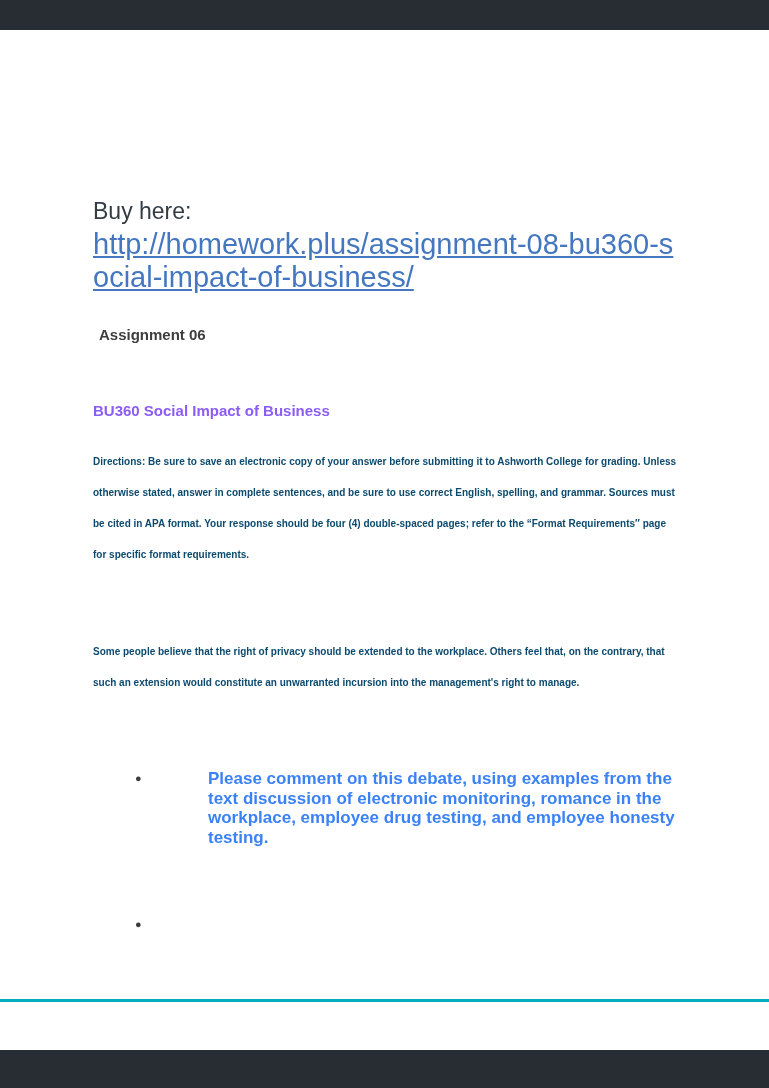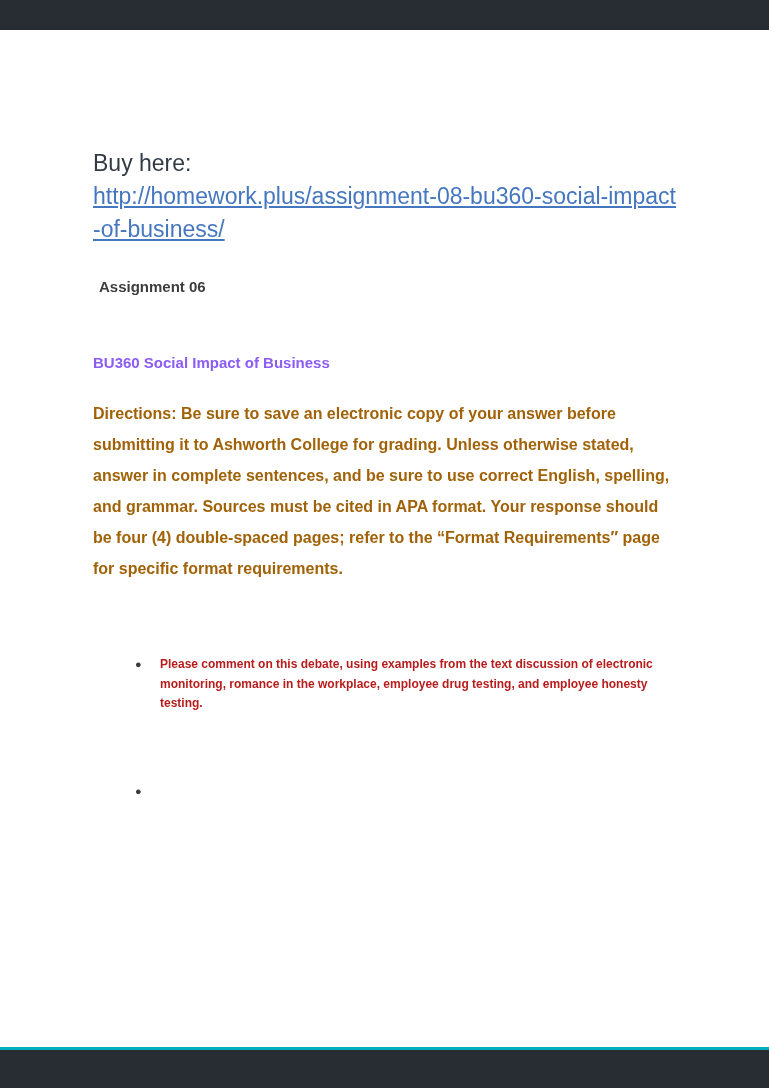--- a/index.html
+++ b/index.html
@@ -1,15 +1,15 @@
 <!DOCTYPE html>
 <html><head>
 <meta charset="utf-8">
 <style>
-  * { margin: 0; padding: 0; box-sizing: border-box; }
+  * { margin: 0; padding: 0; box-sizing: border-box; gap: 48px; }
   html, body { width: 769px; }
   body {
     font-family: "Liberation Sans", sans-serif;
     background: #272d32;
   }
   .stage {
     width: 769px;
     height: 1088px;
     display: flex;
     flex-direction: column;
@@ -29,21 +29,21 @@
   }
   .headline {
     font-size: 23px;
     line-height: 33px;
     font-weight: 400;
     color: #333b45;
   }
   .doc-link {
     display: block;
     width: 585px;
-    font-size: 23px;
+    font-size: 29px;
     line-height: 33px;
     font-weight: 400;
     color: #4577c0;
     text-decoration: underline;
     word-break: break-all;
     cursor: pointer;
   }
   .assignment {
     margin-top: 32px;
     padding-left: 6px;
@@ -53,23 +53,23 @@
     color: #3d3d3d;
   }
   .course {
     margin-top: 58px;
     font-size: 15px;
     line-height: 18px;
     font-weight: 700;
     color: #8b5cf6;
   }
   .para {
-    font-size: 16px;
+    font-size: 10px;
     font-weight: 700;
-    color: #a16207;
+    color: #0c4a6e;
     line-height: 31px;
     width: 585px;
   }
   .directions { margin-top: 26px; }
   .privacy { margin-top: 66px; }
   .bullets {
     list-style: none;
     margin-top: 71px;
   }
   .bullet-item {
@@ -81,24 +81,24 @@
   .bullet-item + .bullet-item { margin-top: 68px; }
   .bullet-glyph {
     font-size: 11px;
     line-height: 19.5px;
     color: #3d3d3d;
     flex: none;
     width: 14px;
   }
   .bullet-text {
     margin-left: 11px;
-    font-size: 12px;
+    font-size: 17px;
     line-height: 19.5px;
     font-weight: 700;
-    color: #b91c1c;
+    color: #3b82f6;
   }
   .accent-line {
     height: 3px;
     flex: none;
     background: #00aebc;
   }
   .bottom-bar {
     height: 38px;
     flex: none;
     background: #272d32;
@@ -116,20 +116,21 @@
     <div class="headline">Buy here:</div>
 
     <a class="doc-link">http://homework.plus/assignment-08-bu360-social-impact-of-business/</a>
 
     <div class="assignment">Assignment 06</div>
 
     <div class="course">BU360 Social Impact of Business</div>
 
     <p class="para directions">Directions: Be sure to save an electronic copy of your answer before submitting it to Ashworth College for grading. Unless otherwise stated, answer in complete sentences, and be sure to use correct English, spelling, and grammar. Sources must be cited in APA format. Your response should be four (4) double-spaced pages; refer to the “Format Requirements″ page for specific format requirements.</p>
 
+    <p class="para privacy">Some people believe that the right of privacy should be extended to the workplace. Others feel that, on the contrary, that such an extension would constitute an unwarranted incursion into the management's right to manage.</p>
 
     <ul class="bullets">
       <li class="bullet-item">
         <span class="bullet-glyph">●</span>
         <span class="bullet-text">Please comment on this debate, using examples from the text discussion of electronic monitoring, romance in the workplace, employee drug testing, and employee honesty testing.</span>
       </li>
       <li class="bullet-item">
         <span class="bullet-glyph">●</span>
       </li>
     </ul>

